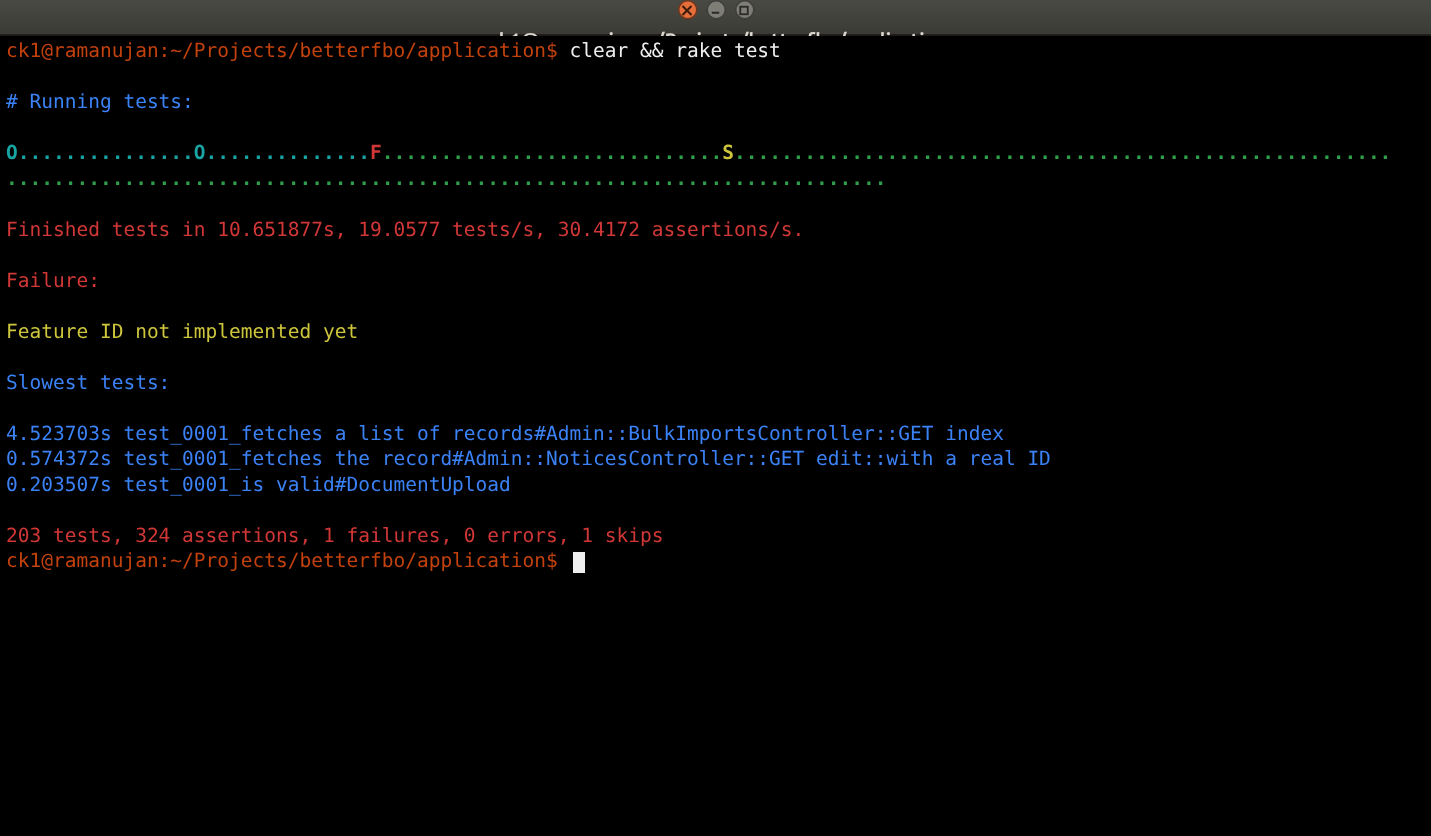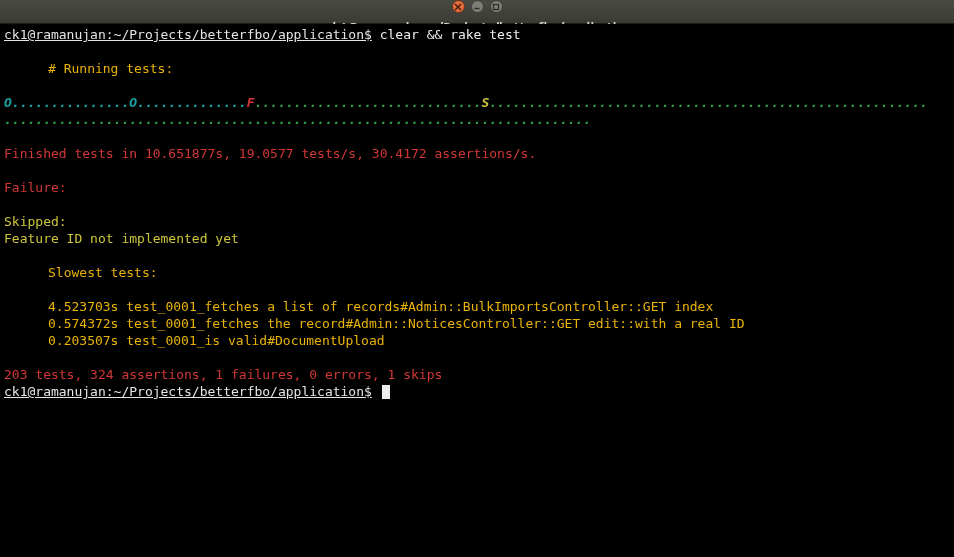--- a/index.html
+++ b/index.html
@@ -29,29 +29,29 @@
   .btn svg { width: 8px; height: 8px; }
   .title { color: #dcd8cf; font-family: Ubuntu, sans-serif; font-size: 13px; font-weight: bold; margin-left: 4px; }
   .term {
     background: #000;
     padding: 2px 4px 4px 4px;
     height: calc(557px - 24px);
     overflow: hidden;
     position: relative;
   }
   .line { white-space: pre; color: #eee; }
-  .prompt { color: #e5e5e5; text-decoration: underline; }
+  .prompt { color: #c2410c; }
   .blank { height: 17px; }
   .green { color: #2ea04c; }
   .red { color: #d23737; }
   .yellow { color: #cdc53c; }
   .cyan { color: #1aa3a3; }
-  .white { color: #eab308; margin-left: 44px; }
+  .white { color: #3b82f6; }
   .run-row { letter-spacing: 0; }
-  .bold { font-weight: bold; font-style: italic; }
+  .bold { font-weight: bold; }
   .cursor {
     display: inline-block;
     width: 8px;
     height: 14px;
     background: #eee;
     vertical-align: text-bottom;
     margin-left: 2px;
   }
 </style>
 </head>
@@ -83,21 +83,20 @@
   <div class="blank"></div>
   <div class="line white"># Running tests:</div>
   <div class="blank"></div>
   <div class="line run-row"><span class="cyan bold">O...............O..............</span><span class="red bold">F</span><span class="green bold">.............................</span><span class="yellow bold">S</span><span class="green bold">........................................................</span></div>
   <div class="line run-row green bold">...........................................................................</div>
   <div class="blank"></div>
   <div class="line red">Finished tests in 10.651877s, 19.0577 tests/s, 30.4172 assertions/s.</div>
   <div class="blank"></div>
   <div class="line red">Failure:</div>
   <div class="blank"></div>
-  <div class="line yellow">Skipped:</div>
   <div class="line yellow">Feature ID not implemented yet</div>
   <div class="blank"></div>
   <div class="line white">Slowest tests:</div>
   <div class="blank"></div>
   <div class="line white">4.523703s test_0001_fetches a list of records#Admin::BulkImportsController::GET index</div>
   <div class="line white">0.574372s test_0001_fetches the record#Admin::NoticesController::GET edit::with a real ID</div>
   <div class="line white">0.203507s test_0001_is valid#DocumentUpload</div>
   <div class="blank"></div>
   <div class="line red">203 tests, 324 assertions, 1 failures, 0 errors, 1 skips</div>
   <div class="line"><span class="prompt">ck1@ramanujan:~/Projects/betterfbo/application$</span> <span class="cursor"></span></div>

